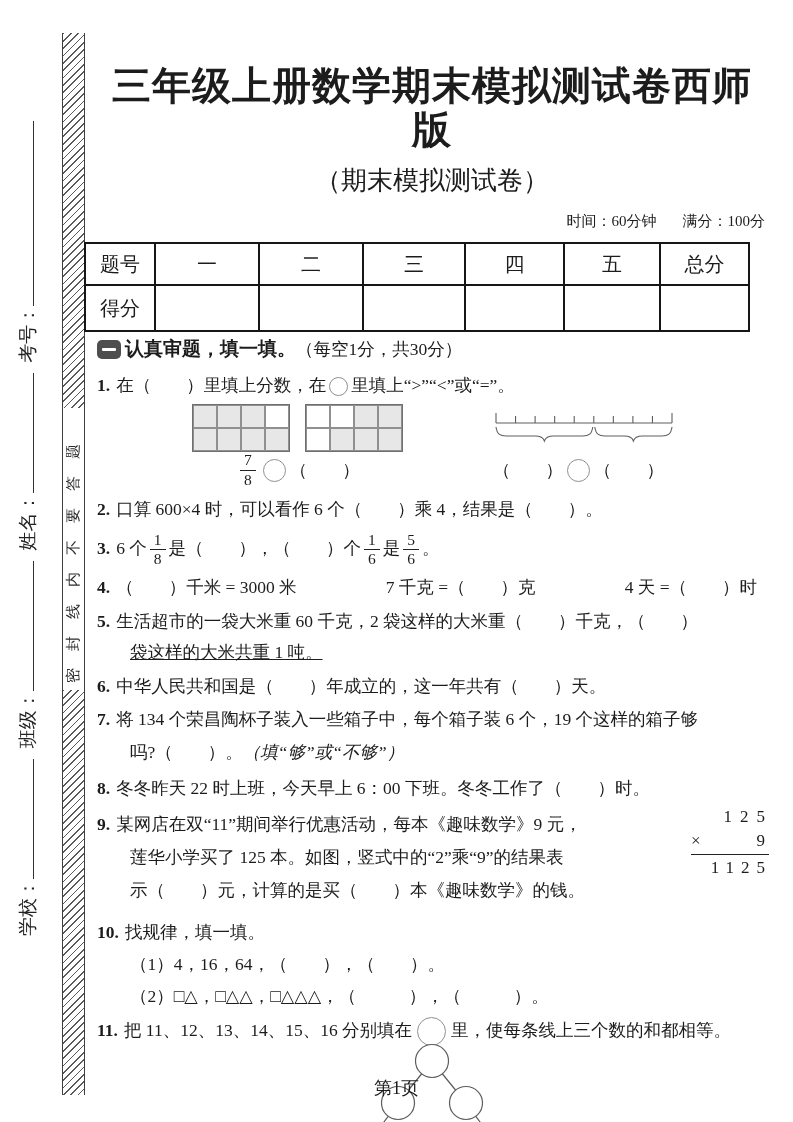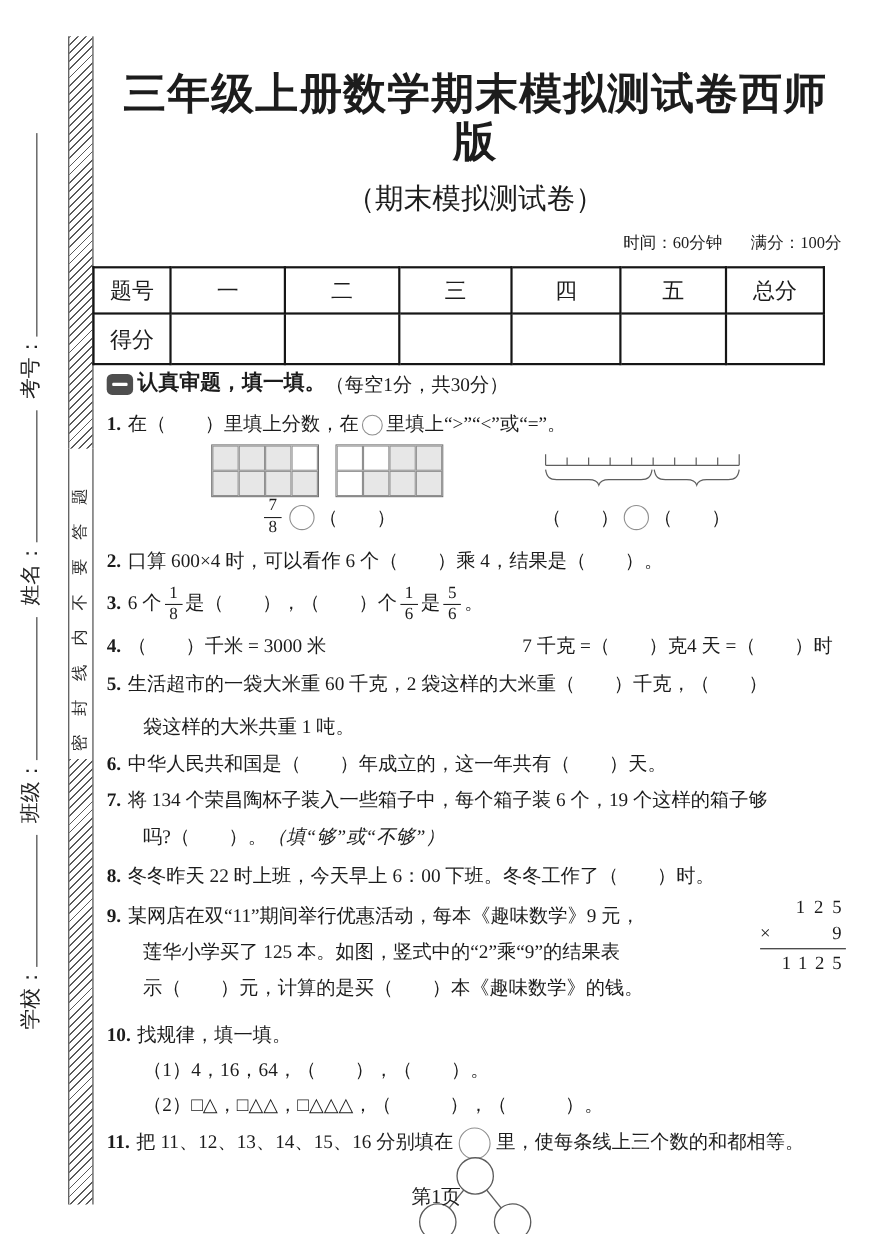--- a/index.html
+++ b/index.html
@@ -217,28 +217,28 @@
 
     <div class="q" style="margin-top:2px; line-height:44px;">
       <div class="ln">
         <span class="qnum">3.</span><span>6 个</span><span class="frac"><span class="fn">1</span><span class="fd">8</span></span><span>是（　　），（　　）个</span><span class="frac"><span class="fn">1</span><span class="fd">6</span></span><span>是</span><span class="frac"><span class="fn">5</span><span class="fd">6</span></span><span>。</span>
       </div>
     </div>
 
     <div class="q" style="margin-top:2px;">
       <div class="ln" style="display:flex; width:660px;">
         <span style="flex:0 0 auto;"><span class="qnum">4.</span><span>（　　）千米 = 3000 米</span></span>
-        <span style="flex:1; text-align:right;">7 千克 =（　　）克</span>
+        <span style="flex:1; text-align:center;">7 千克 =（　　）克</span>
         <span style="flex:0 0 auto;">4 天 =（　　）时</span>
       </div>
     </div>
 
     <div class="q" style="margin-top:4px;">
       <div class="ln"><span class="qnum">5.</span><span>生活超市的一袋大米重 60 千克，2 袋这样的大米重（　　）千克，（　　）</span></div>
-      <div class="ln cont" style="margin-top:9px;"><span>袋这样的大米共重 1 吨。</span></div>
+      <div class="ln cont" style="margin-top:1px;text-decoration:underline;"><span>袋这样的大米共重 1 吨。</span></div>
     </div>
 
     <div class="q" style="margin-top:4px;">
       <div class="ln"><span class="qnum">6.</span><span>中华人民共和国是（　　）年成立的，这一年共有（　　）天。</span></div>
     </div>
 
     <div class="q" style="margin-top:3px;">
       <div class="ln"><span class="qnum">7.</span><span>将 134 个荣昌陶杯子装入一些箱子中，每个箱子装 6 个，19 个这样的箱子够</span></div>
       <div class="ln cont" style="margin-top:3px;"><span>吗?（　　）。</span><span class="kai">（填“够”或“不够”）</span></div>
     </div>

